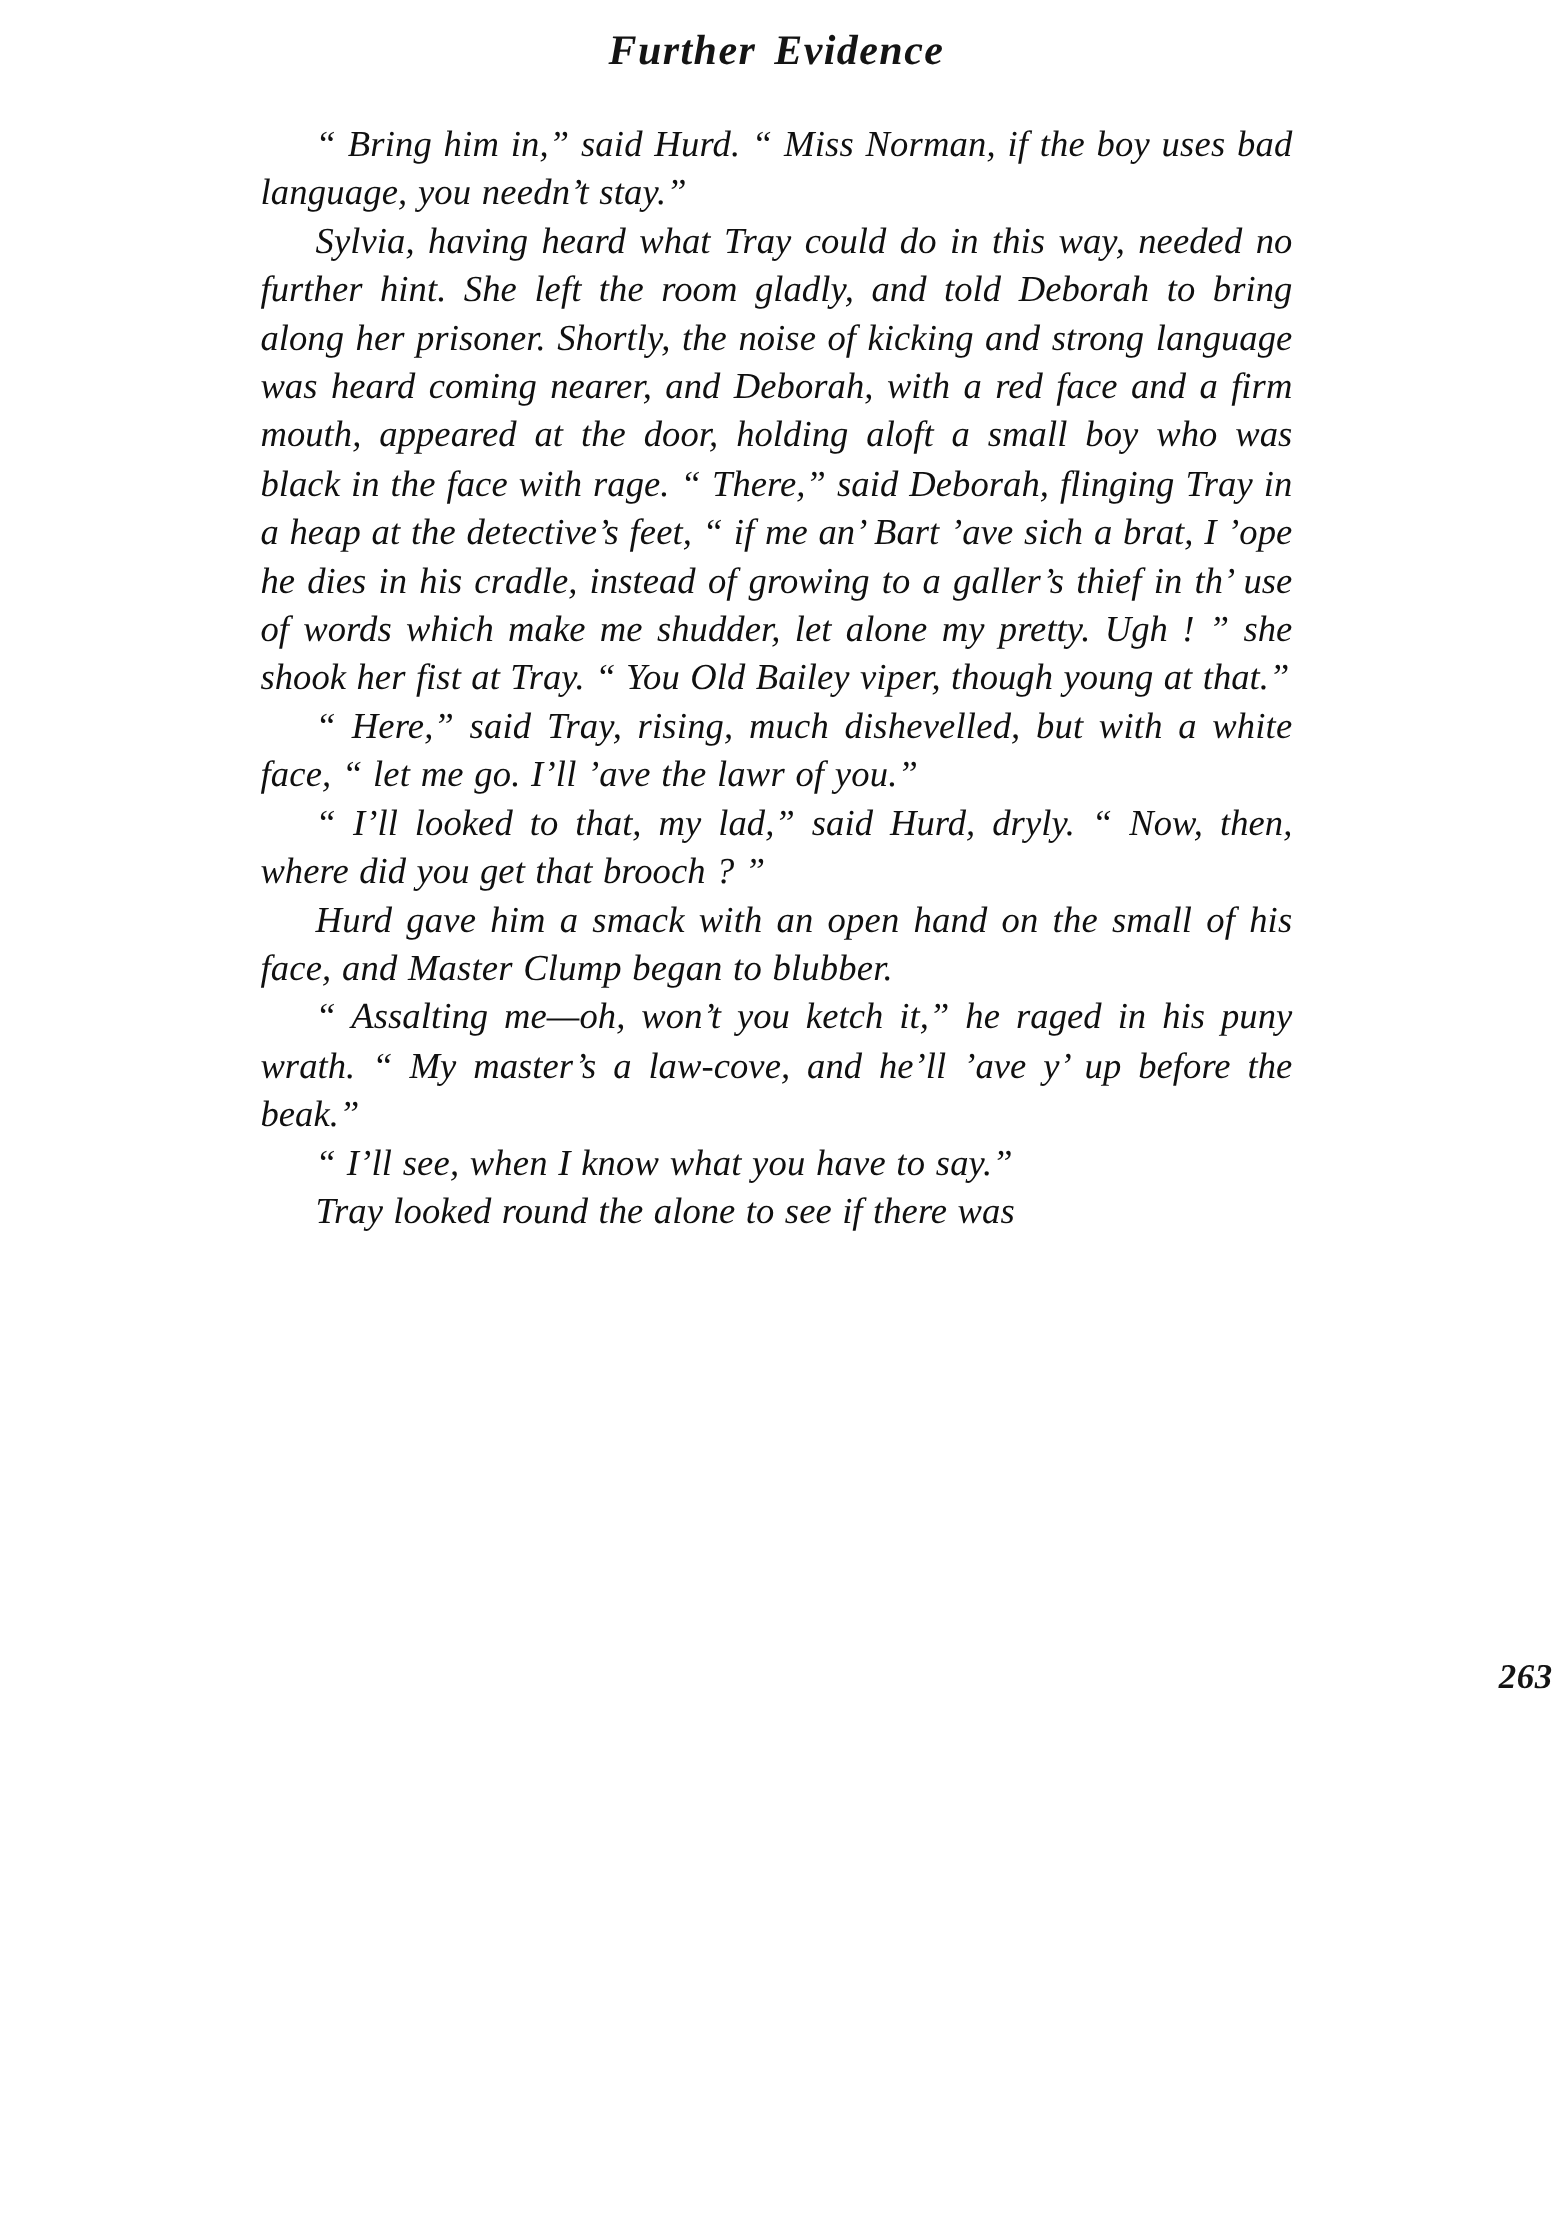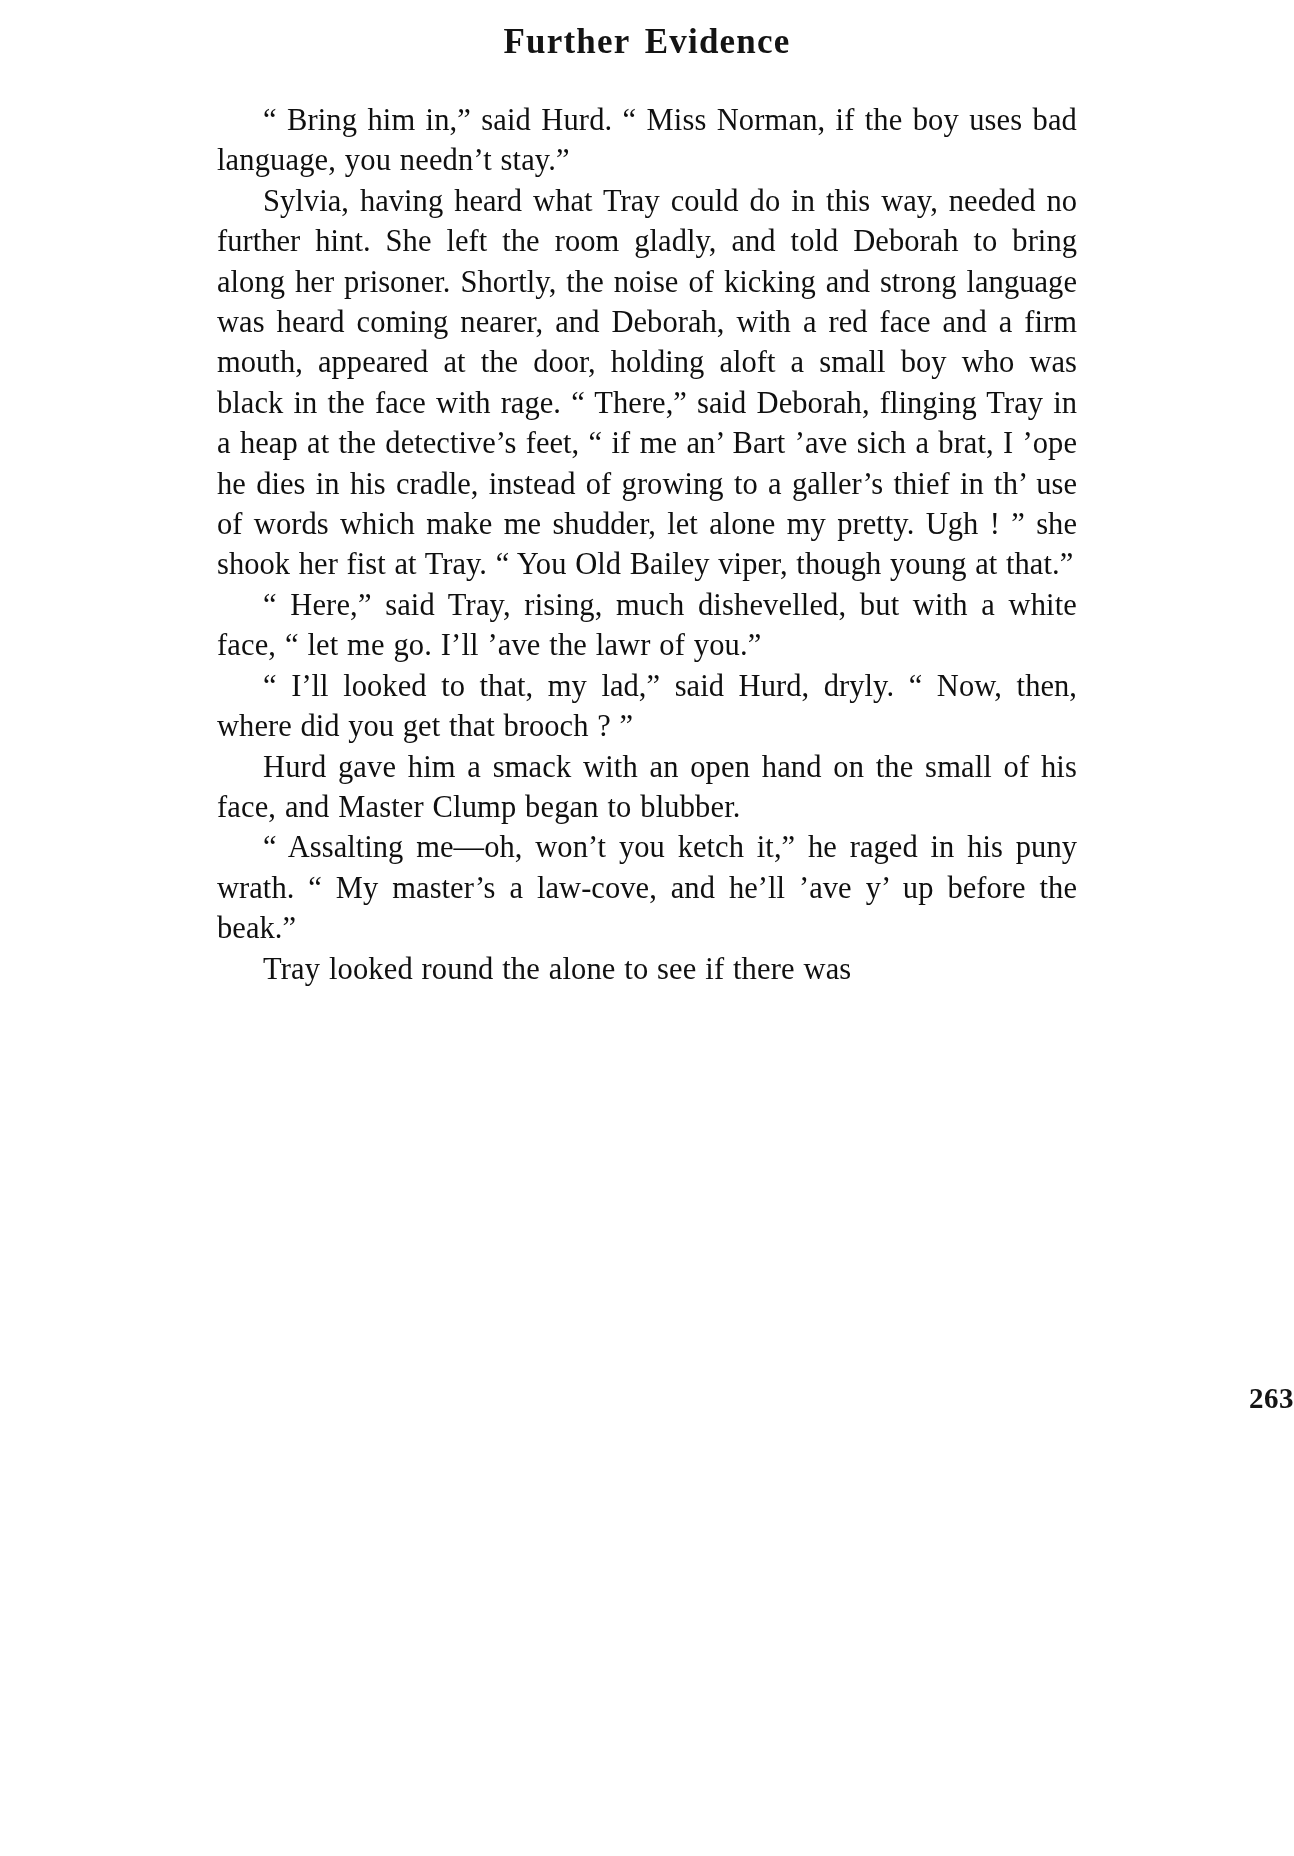--- a/index.html
+++ b/index.html
@@ -16,20 +16,21 @@
     overflow: hidden;
   }
   .page {
     position: absolute;
     left: 0;
     top: 0;
     width: 1294px;
     height: 1463px;
     box-sizing: border-box;
     padding: 22px 0 0 0;
+    font-style: italic;
   }
   .running-head {
     text-align: center;
     font-size: 35px;
     letter-spacing: 1.2px;
     font-weight: 700;
     margin: 0 0 38px 0;
     color: #141414;
     word-spacing: 5px;
   }
@@ -69,18 +70,19 @@
 
   <div class="running-head">Further Evidence</div>
 
   <div class="body-column">
     <p class="para">“ Bring him in,” said Hurd.   “ Miss Norman, if the boy uses bad language, you needn’t stay.”</p>
     <p class="para">Sylvia, having heard what Tray could do in this way, needed no further hint.   She left the room gladly, and told Deborah to bring along her prisoner.   Shortly, the noise of kicking and strong language was heard coming nearer, and Deborah, with a red face and a firm mouth, appeared at the door, holding aloft a small boy who was black in the face with rage.   “ There,” said Deborah, flinging Tray in a heap at the detective’s feet, “ if me an’ Bart ’ave sich a brat, I ’ope he dies in his cradle, instead of growing to a galler’s thief in th’ use of words which make me shudder, let alone my pretty.   Ugh ! ” she shook her fist at Tray.   “ You Old Bailey viper, though young at that.”</p>
     <p class="para">“ Here,” said Tray, rising, much dishevelled, but with a white face, “ let me go.   I’ll ’ave the lawr of you.”</p>
     <p class="para">“ I’ll looked to that, my lad,” said Hurd, dryly. “ Now, then, where did you get that brooch ? ”</p>
     <p class="para">Hurd gave him a smack with an open hand on the small of his face, and Master Clump began to blubber.</p>
     <p class="para">“ Assalting me—oh, won’t you ketch it,” he raged in his puny wrath.   “ My master’s a law-cove, and he’ll ’ave y’ up before the beak.”</p>
+    <p class="para">“ I’ll see, when I know what you have to say.”</p>
     <p class="para">Tray looked round the alone to see if there was</p>
   </div>
 
   <div class="folio">263</div>
 
 </div>
 
 </body></html>

